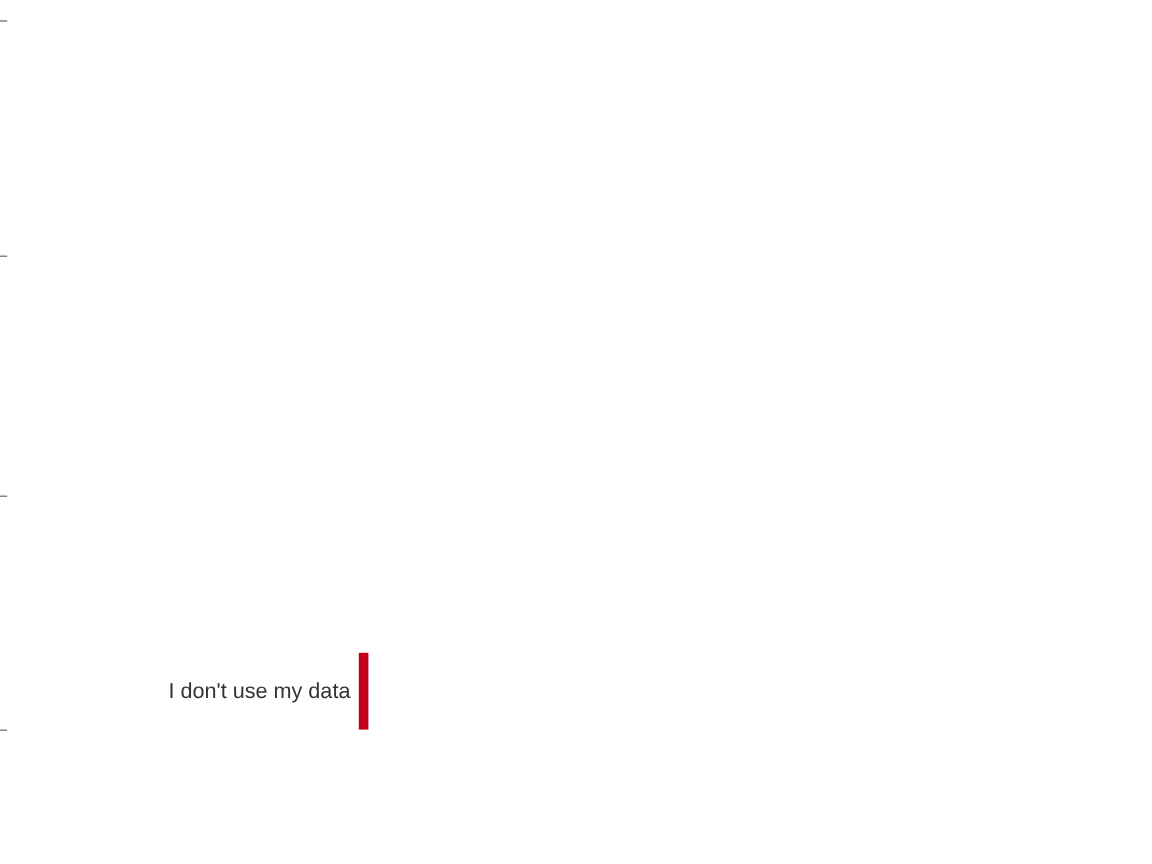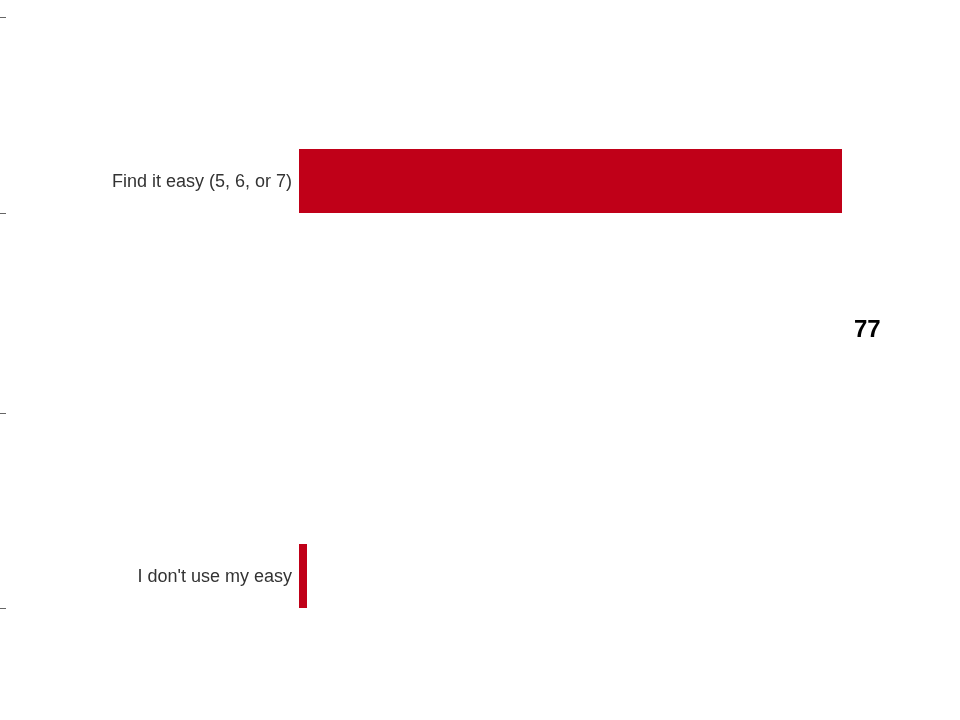--- a/index.html
+++ b/index.html
@@ -58,30 +58,23 @@
 </head>
 <body>
 
 <div class="chart">
 
   <div class="tick" style="top:17px;"></div>
   <div class="tick" style="top:213px;"></div>
   <div class="tick" style="top:413px;"></div>
   <div class="tick" style="top:608px;"></div>
 
-  <div class="row" style="top:149px; height:64px;">
-    <span class="cat-label">Find it easy (5, 6, or 7)</span>
-    <div class="bar-track">
-      <div class="bar" id="bar-0" style="width: 543px;"></div>
-    </div>
-    <span class="value-label" id="val-0" style="left: 854px; top: 166px;">77</span>
-  </div>
 
 
   <div class="row" style="top:544px; height:64px;">
-    <span class="cat-label">I don't use my easy</span>
+    <span class="cat-label">I don't use my data</span>
     <div class="bar-track">
       <div class="bar" id="bar-2" style="width: 8px;"></div>
     </div>
 
   </div>
 
 </div>
 
 </body></html>

